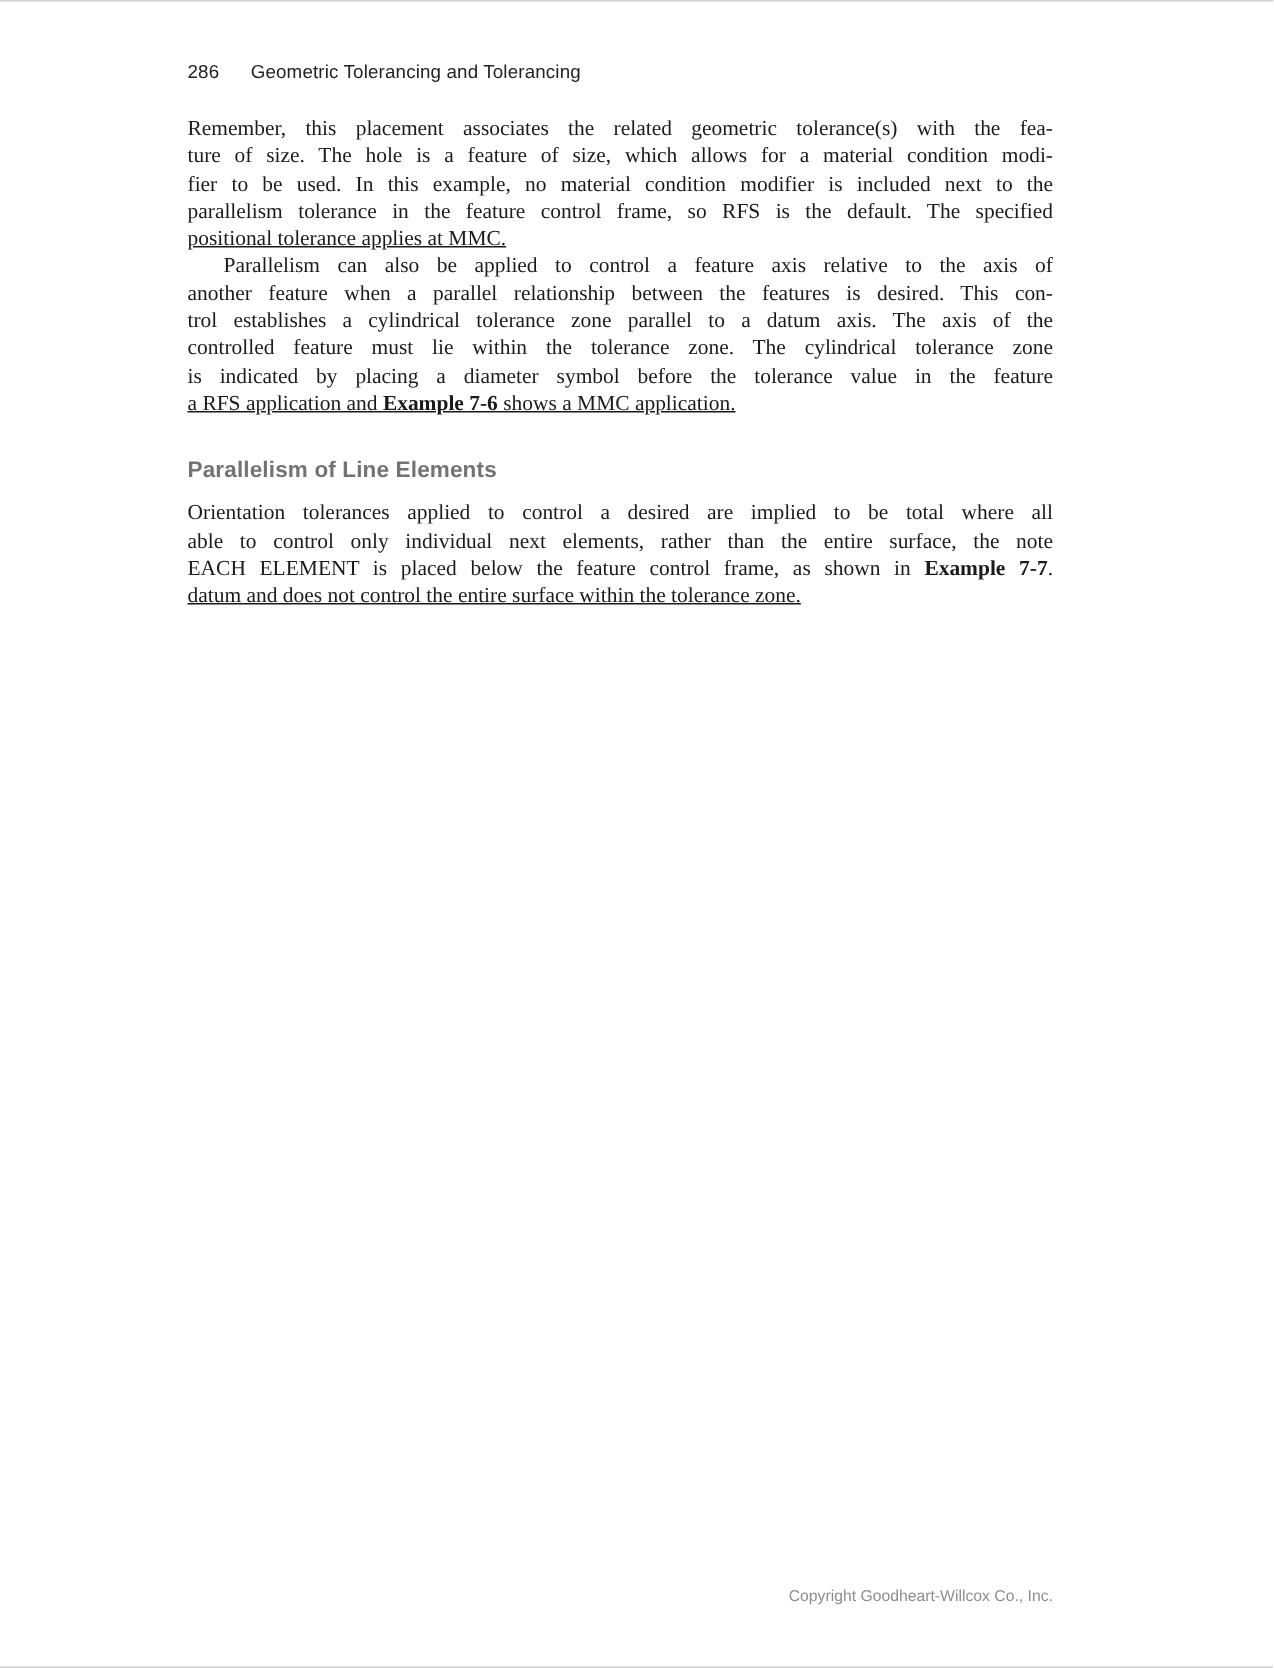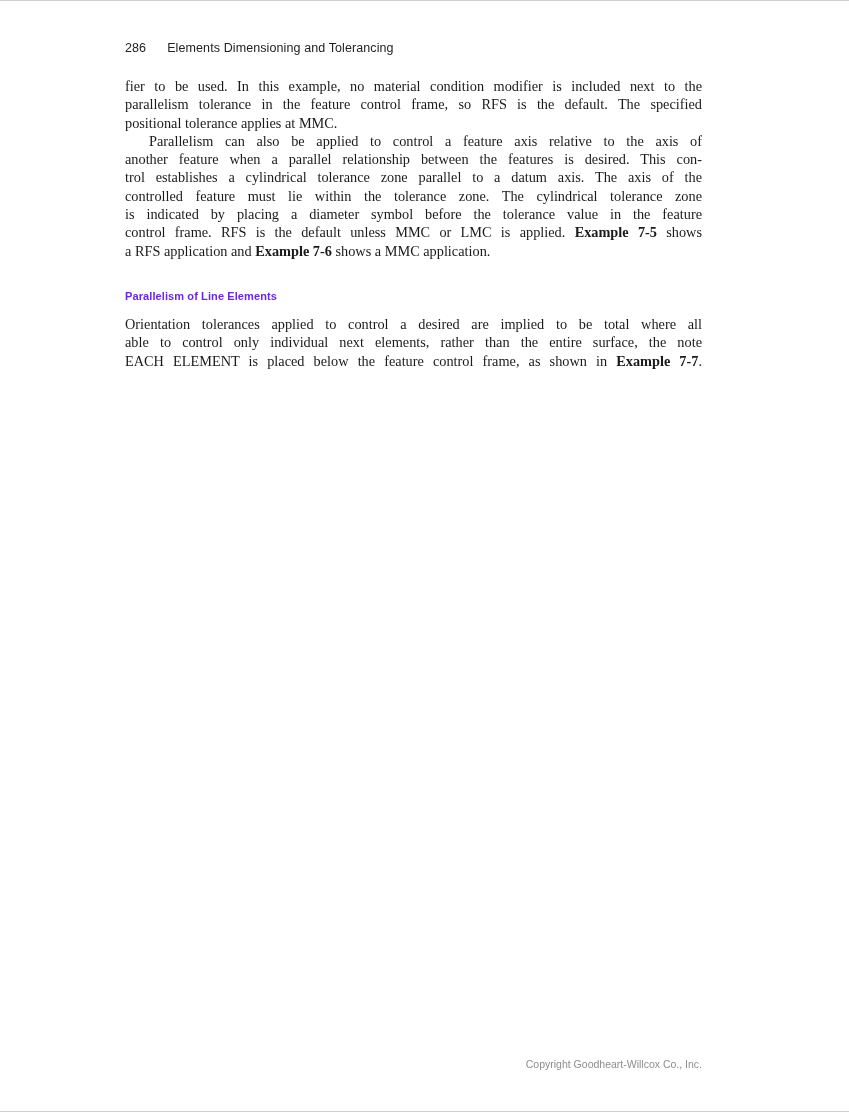--- a/index.html
+++ b/index.html
@@ -43,34 +43,35 @@
     font-size: 14.3px;
     line-height: 18.3px;
   }
 
   .paragraph .line {
     text-align: justify;
     text-align-last: justify;
   }
   .paragraph .line.last {
     text-align-last: left;
+    text-decoration: underline;
   }
   .paragraph .line.indent {
     text-indent: 24px;
   }
   .paragraph .b {
     font-weight: bold;
   }
 
   .section-heading {
     font-family: "Liberation Sans", sans-serif;
     font-weight: bold;
-    font-size: 11px;
+    font-size: 15px;
     line-height: 20px;
-    color: #6d28d9;
+    color: #737373;
     margin-top: 26px;
     margin-bottom: 9px;
     letter-spacing: 0.1px;
   }
 
   .footer {
     position: absolute;
     right: 147px;
     top: 1058px;
     font-family: "Liberation Sans", sans-serif;
@@ -80,40 +81,42 @@
 </style>
 </head>
 <body>
 
 <div class="page">
   <div class="page-edge top"></div>
   <div class="page-edge bottom"></div>
 
   <div class="running-header">
     <span>286</span>
-    <span>Elements Dimensioning and Tolerancing</span>
+    <span>Geometric Tolerancing and Tolerancing</span>
   </div>
 
   <div class="body-text">
     <div class="paragraph">
+        <div class="line"><span>Remember, this placement associates the related geometric tolerance(s) with the fea-</span></div>
+        <div class="line"><span>ture of size. The hole is a feature of size, which allows for a material condition modi-</span></div>
         <div class="line"><span>fier to be used. In this example, no material condition modifier is included next to the</span></div>
         <div class="line"><span>parallelism tolerance in the feature control frame, so RFS is the default. The specified</span></div>
         <div class="line last"><span>positional tolerance applies at MMC.</span></div>
       </div>
     <div class="paragraph">
         <div class="line indent"><span>Parallelism can also be applied to control a feature axis relative to the axis of</span></div>
         <div class="line"><span>another feature when a parallel relationship between the features is desired. This con-</span></div>
         <div class="line"><span>trol establishes a cylindrical tolerance zone parallel to a datum axis. The axis of the</span></div>
         <div class="line"><span>controlled feature must lie within the tolerance zone. The cylindrical tolerance zone</span></div>
         <div class="line"><span>is indicated by placing a diameter symbol before the tolerance value in the feature</span></div>
-        <div class="line"><span>control frame. RFS is the default unless MMC or LMC is applied. </span><span class="b">Example 7-5</span><span> shows</span></div>
         <div class="line last"><span>a RFS application and </span><span class="b">Example 7-6</span><span> shows a MMC application.</span></div>
       </div>
     <h2 class="section-heading">Parallelism of Line Elements</h2>
     <div class="paragraph">
         <div class="line"><span>Orientation tolerances applied to control a desired are implied to be total where all</span></div>
         <div class="line"><span>able to control only individual next elements, rather than the entire surface, the note</span></div>
         <div class="line"><span>EACH ELEMENT is placed below the feature control frame, as shown in </span><span class="b">Example 7-7</span><span>.</span></div>
+        <div class="line last"><span>datum and does not control the entire surface within the tolerance zone.</span></div>
       </div>
   </div>
 
   <div class="footer">Copyright Goodheart-Willcox Co., Inc.</div>
 </div>
 
 </body></html>

